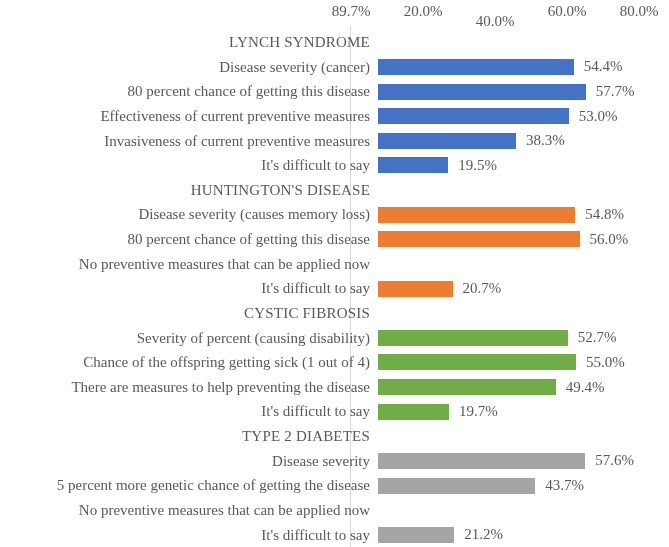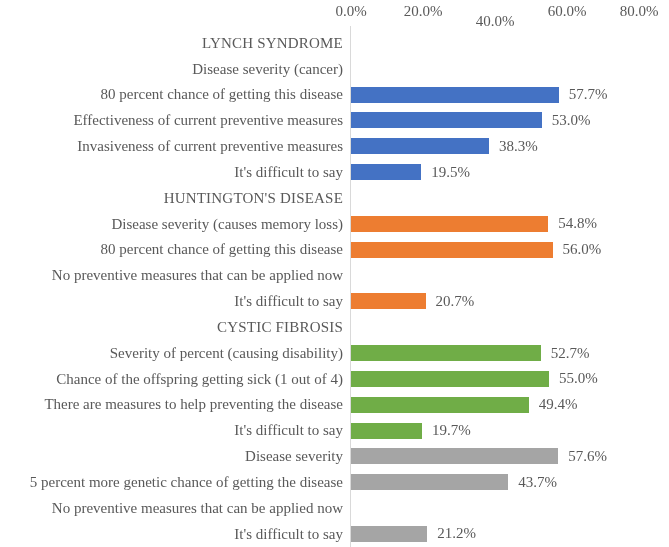--- a/index.html
+++ b/index.html
@@ -19,21 +19,21 @@
   }
   .zero-line {
     position:absolute;
     left:350px; top:26px; bottom:0;
     width:1px; background:#d9d9d9;
   }
   .rows {
     position:absolute; top:30px; left:0; right:0; bottom:0;
     display:flex; flex-direction:column;
   }
-  .row { flex:1; display:flex; align-items:center; min-height:0; }
+  .row { flex:1; display:flex; align-items:center; min-height:0;margin-left:27px; }
   .label-cell {
     width:343px; padding-right:7px;
     text-align:right;
     font-size:15px; color:#595959;
     white-space:nowrap; overflow:hidden;
     line-height:1.1;
   }
   .header-cell { letter-spacing:0.2px; }
   .plot-cell {
     flex:1; height:100%;
@@ -44,39 +44,43 @@
   .value {
     margin-left:10px;
     font-size:15px; color:#595959; white-space:nowrap;
   }
 </style>
 </head>
 <body>
 
 <div class="chart">
   <div class="axis-row" id="axis-row">
-  <span class="tick" style="left: 351px;">0.0%</span>
+  <span class="tick" style="left: 351px;">89.7%</span>
 
   <span class="tick" style="left: 423px;">20.0%</span>
 
   <span class="tick" style="left: 495px; margin-top: 10px;">40.0%</span>
 
   <span class="tick" style="left: 567px;">60.0%</span>
 
   <span class="tick" style="left: 639px;">80.0%</span>
 </div>
   <div class="zero-line"></div>
   <div class="rows" id="rows">
   <div class="row">
     <div class="label-cell header-cell">LYNCH SYNDROME</div>
     <div class="plot-cell"></div>
   </div>
 
   <div class="row">
     <div class="label-cell">Disease severity (cancer)</div>
+    <div class="plot-cell">
+      <div class="bar" style="width: 195.84px; background: rgb(68, 114, 196);"></div>
+      <span class="value">54.4%</span>
+    </div>
   </div>
 
   <div class="row">
     <div class="label-cell">80 percent chance of getting this disease</div>
     <div class="plot-cell">
       <div class="bar" style="width: 207.72px; background: rgb(68, 114, 196);"></div>
       <span class="value">57.7%</span>
     </div>
   </div>
 
@@ -167,20 +171,24 @@
   </div>
 
   <div class="row">
     <div class="label-cell">It's difficult to say</div>
     <div class="plot-cell">
       <div class="bar" style="width: 70.92px; background: rgb(112, 173, 71);"></div>
       <span class="value">19.7%</span>
     </div>
   </div>
 
+  <div class="row">
+    <div class="label-cell header-cell">TYPE 2 DIABETES</div>
+    <div class="plot-cell"></div>
+  </div>
 
   <div class="row">
     <div class="label-cell">Disease severity</div>
     <div class="plot-cell">
       <div class="bar" style="width: 207.36px; background: rgb(165, 165, 165);"></div>
       <span class="value">57.6%</span>
     </div>
   </div>
 
   <div class="row">

